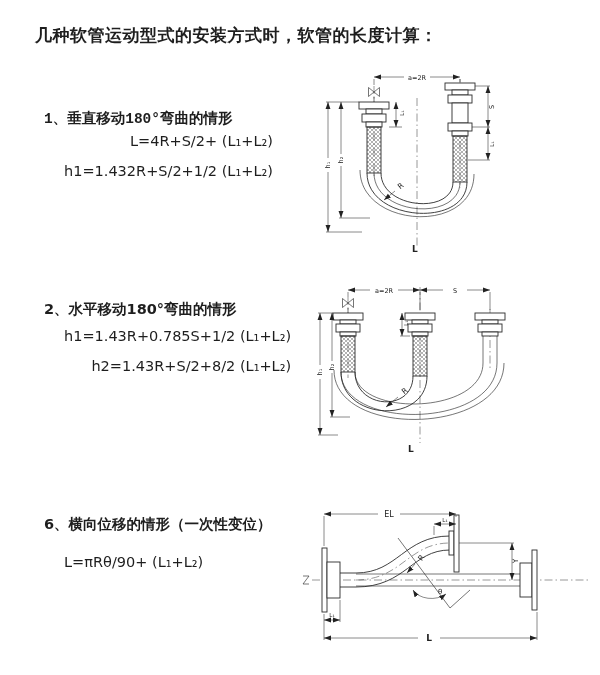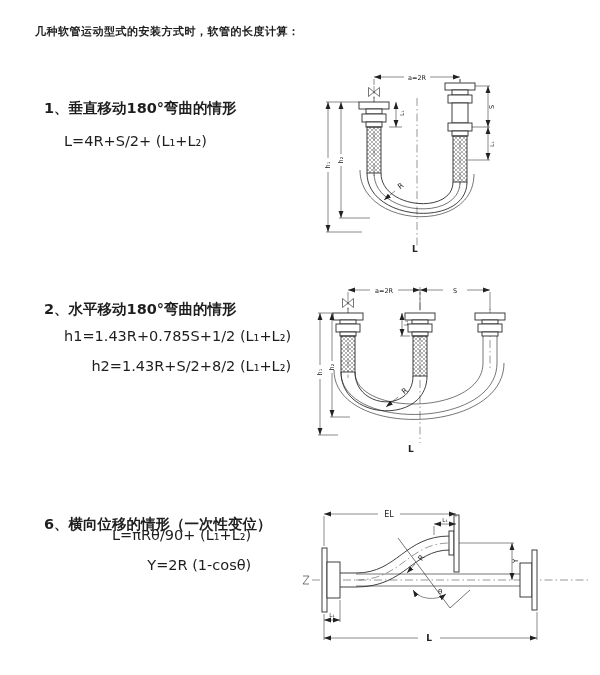--- a/index.html
+++ b/index.html
@@ -3,21 +3,21 @@
 <meta charset="utf-8">
 <style>
   html,body { margin:0; padding:0; }
   body {
     width:600px; height:675px; background:#ffffff; position:relative;
     font-family:"DejaVu Sans","Liberation Sans",sans-serif; color:#1e1e1e;
     overflow:hidden;
   }
   .page-title {
     position:absolute; left:35px; top:24px;
-    font-size:11px; font-weight:bold; letter-spacing:0.5px;
+    font-size:17px; font-weight:bold; letter-spacing:0.5px;
   }
   .sec-heading { position:absolute; font-size:14.5px; font-weight:bold; white-space:nowrap; }
   .formulas { position:absolute; font-size:14.5px;text-align:right; }
   .formula { height:30px; line-height:30px; white-space:nowrap; }
   .diagram { position:absolute; }
   svg { display:block; }
   svg text { font-family:"DejaVu Sans","Liberation Sans",sans-serif; fill:#222; }
   .dimlbl { font-size:6.5px; }
   .biglbl { font-size:9px; }
   .rlbl  { font-size:7.5px; }
@@ -28,35 +28,35 @@
   .fit  { fill:#ffffff; stroke:#2b2b2b; stroke-width:0.9; }
   .hose { fill:url(#hatch); stroke:#2b2b2b; stroke-width:0.9; }
 </style>
 </head>
 <body>
 
 <div>
 
   <div class="page-title">几种软管运动型式的安装方式时，软管的长度计算：</div>
 
-  <div class="sec-heading" style="left:44px; top:99px;">1、垂直移动180°弯曲的情形</div>
+  <div class="sec-heading" style="left:44px; top:109px;font-family:Liberation Mono, monospace;">1、垂直移动180°弯曲的情形</div>
   <div class="formulas" style="left:64px; top:126px;">
     <div class="formula">L=4R+S/2+ (L₁+L₂)</div>
+    <div class="formula">h1=1.432R+S/2+1/2 (L₁+L₂)</div>
   </div>
 
   <div class="sec-heading" style="left:44px; top:300px;">2、水平移动180°弯曲的情形</div>
   <div class="formulas" style="left:64px; top:321px;">
     <div class="formula">h1=1.43R+0.785S+1/2 (L₁+L₂)</div>
     <div class="formula">h2=1.43R+S/2+8/2 (L₁+L₂)</div>
   </div>
 
   <div class="sec-heading" style="left:44px; top:515px;">6、横向位移的情形（一次性变位）</div>
-  <div class="formulas" style="left:64px; top:520px;margin-left:48px;">
+  <div class="formulas" style="left:64px; top:547px;">
     <div class="formula">L=πRθ/90+ (L₁+L₂)</div>
-    <div class="formula">Y=2R (1-cosθ)</div>
   </div>
 
   <svg class="diagram" style="left:312px; top:70px;" width="225" height="185" viewBox="0 0 225 185">
     <defs>
       <pattern id="hatch" patternUnits="userSpaceOnUse" width="4" height="4">
         <path d="M0 4 L4 0 M0 0 L4 4" stroke="#555" stroke-width="0.45" fill="none"></path>
       </pattern>
       <marker id="arr" viewBox="0 0 10 10" refX="10" refY="5" markerWidth="7" markerHeight="7" markerUnits="userSpaceOnUse" orient="auto-start-reverse">
         <path d="M0 1.5 L10 5 L0 8.5 Z" fill="#222"></path>
       </marker>

